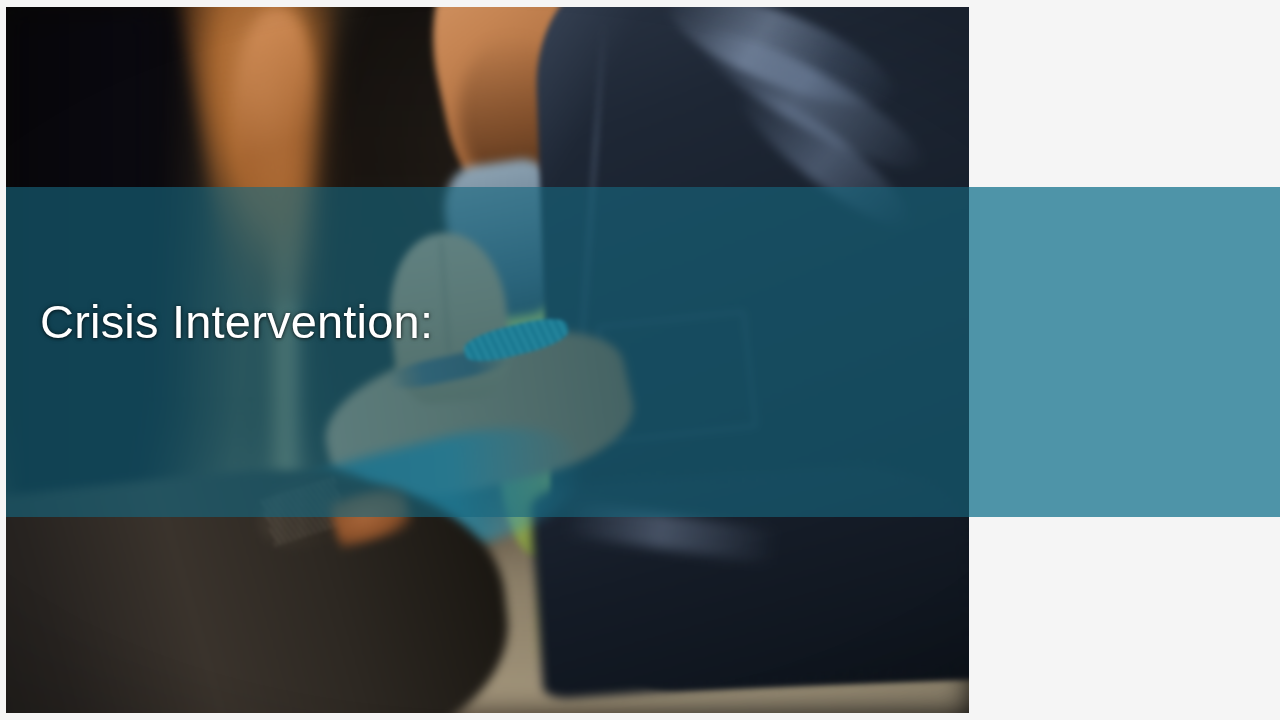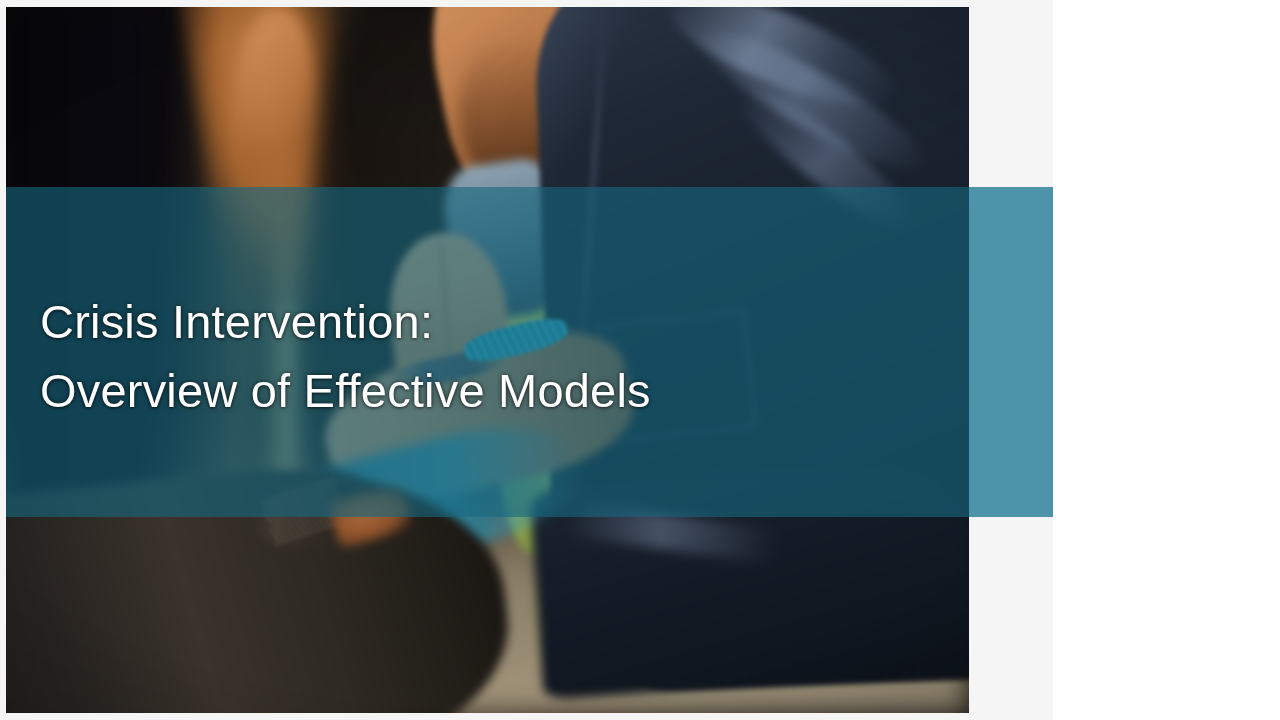--- a/index.html
+++ b/index.html
@@ -2,21 +2,21 @@
 <html><head>
 <meta charset="utf-8">
 <style>
   html, body {
     margin: 0;
     padding: 0;
     background: #ffffff;
   }
   #slide-root {
     position: relative;
-    width: 1053px;
+    width: 1280px;
     height: 720px;
     overflow: hidden;
     background: #f5f5f5;
     font-family: "Liberation Sans", sans-serif;
   }
 
   
   .photo {
     position: absolute;
     left: 6px;
@@ -383,16 +383,15 @@
 
     <div class="photo-layer defocus"></div>
     <div class="photo-layer vignette"></div>
   </div>
 
   <div class="band-over-photo"></div>
   <div class="band-right"></div>
 
   <div class="title-block">
     <div class="title-line">Crisis Intervention:</div>
-    <div class="title-line">Overview of Effective Models</div>
   </div>
 
 </div>
 
 </body></html>

